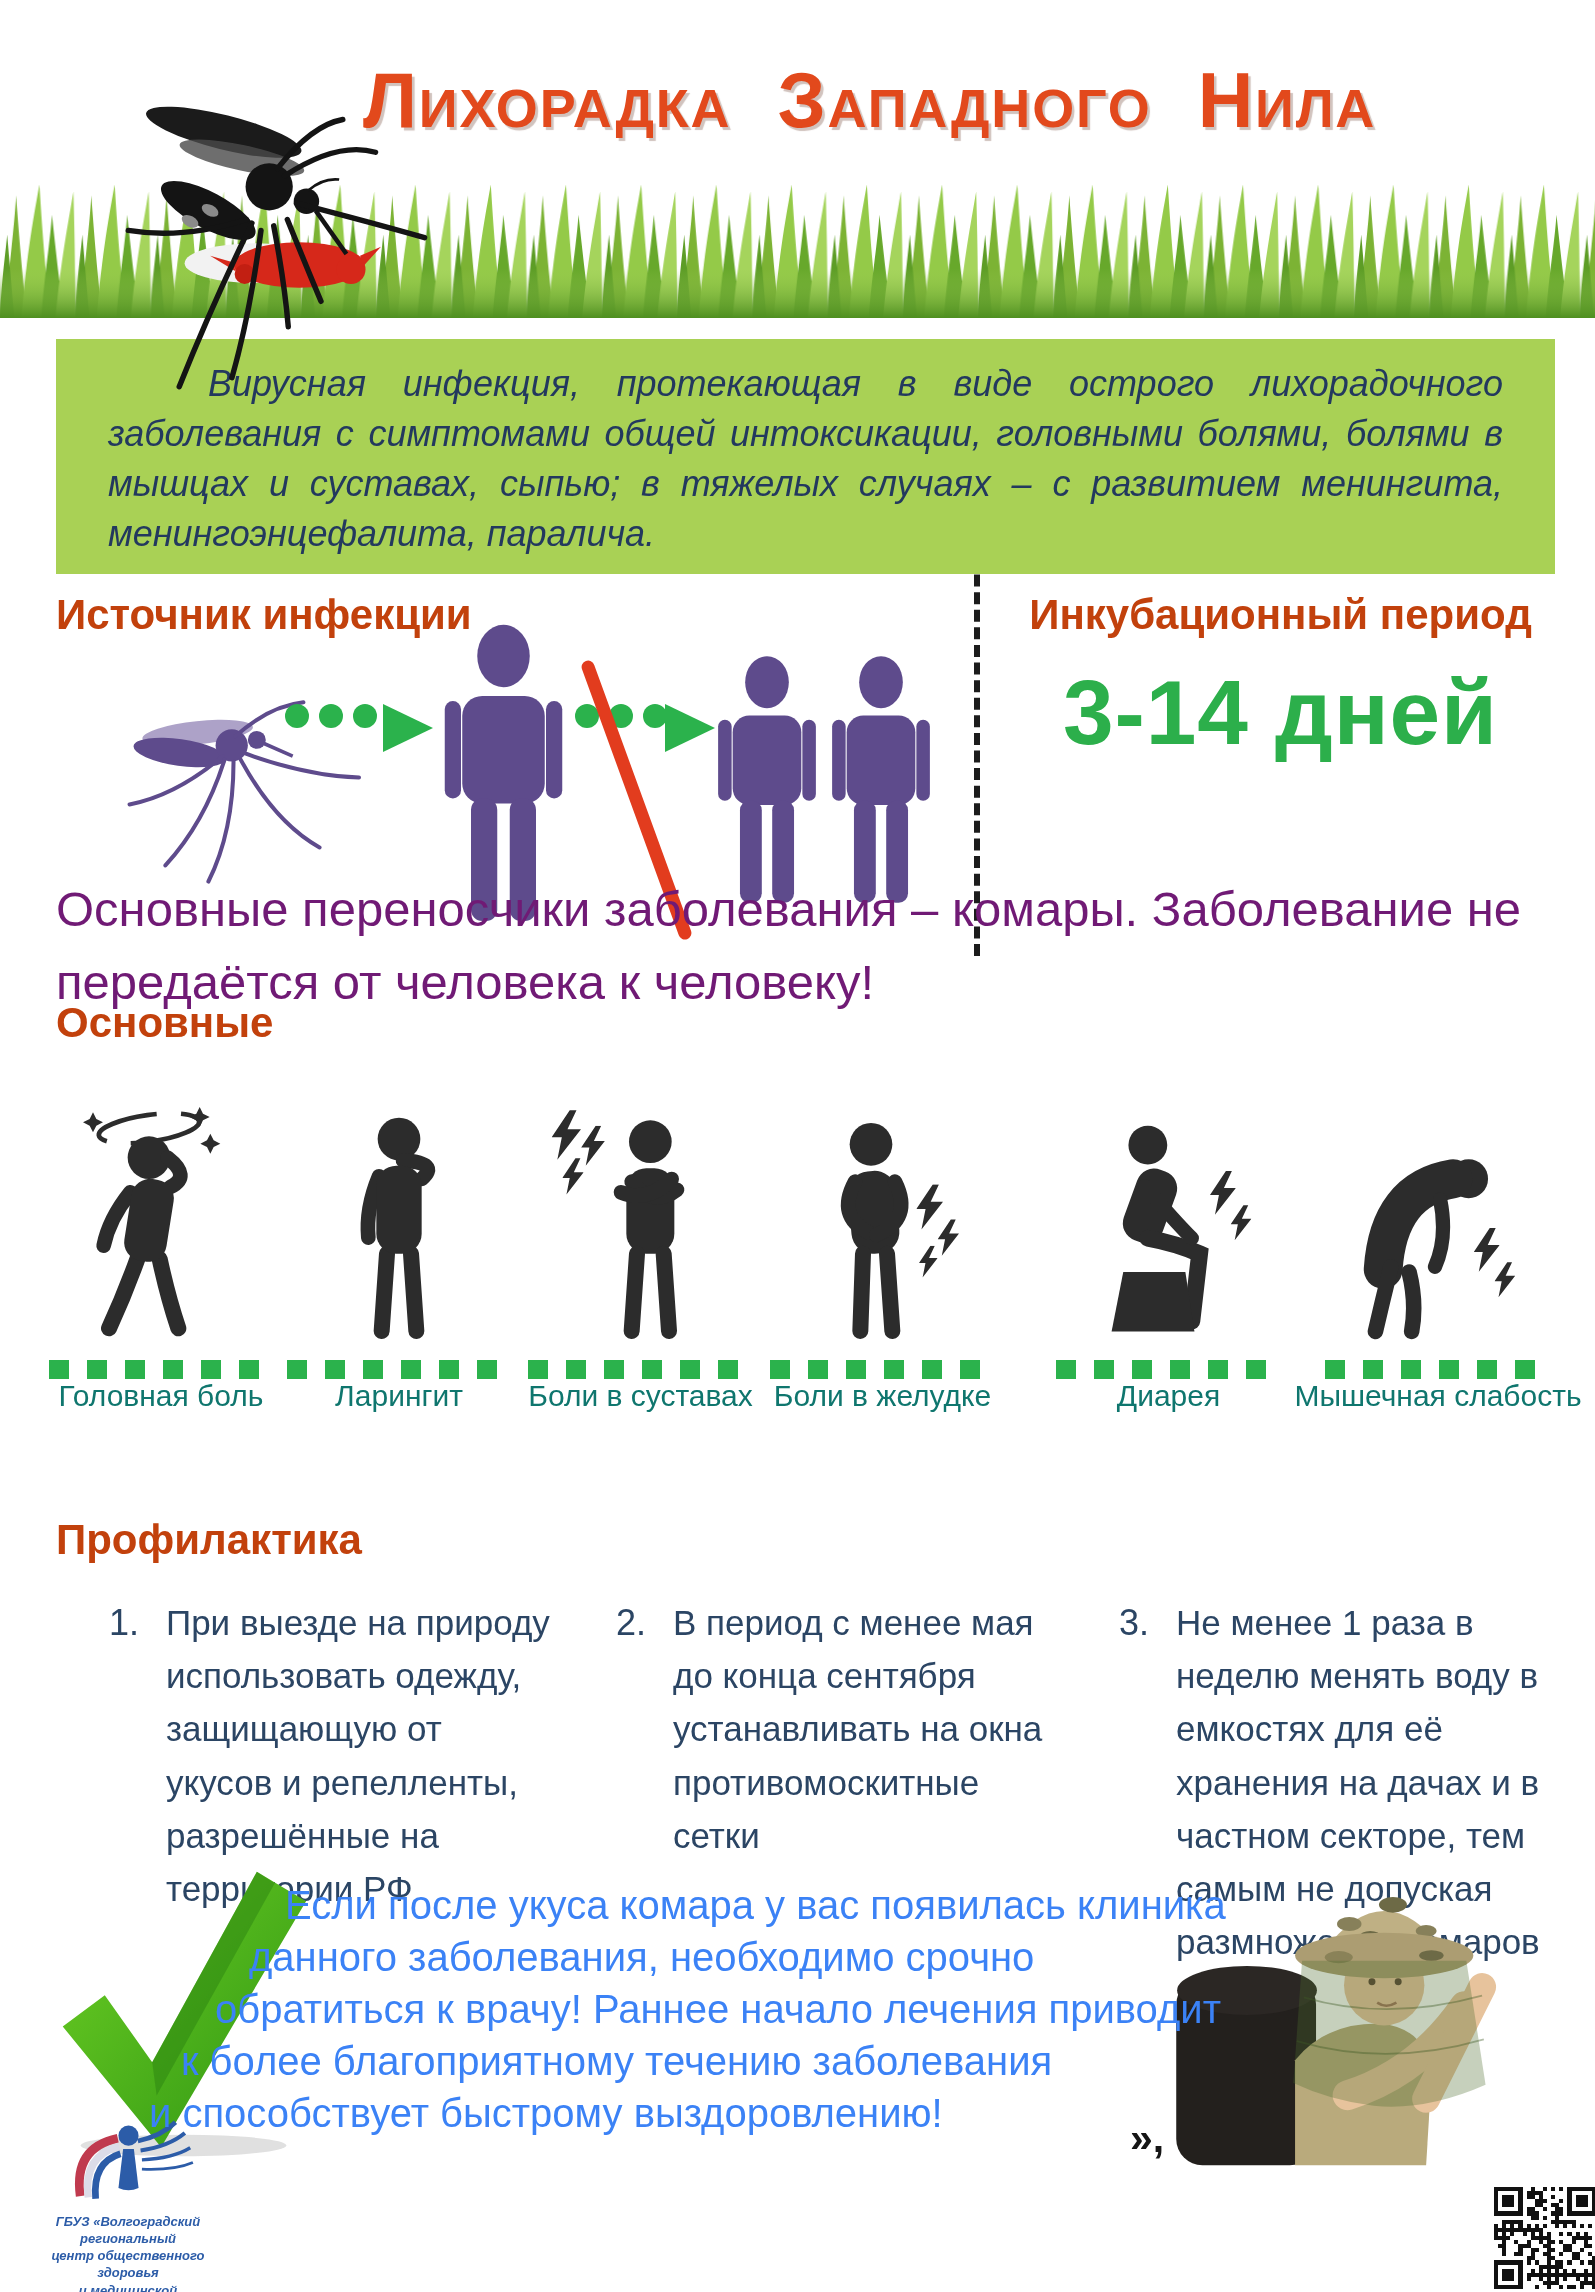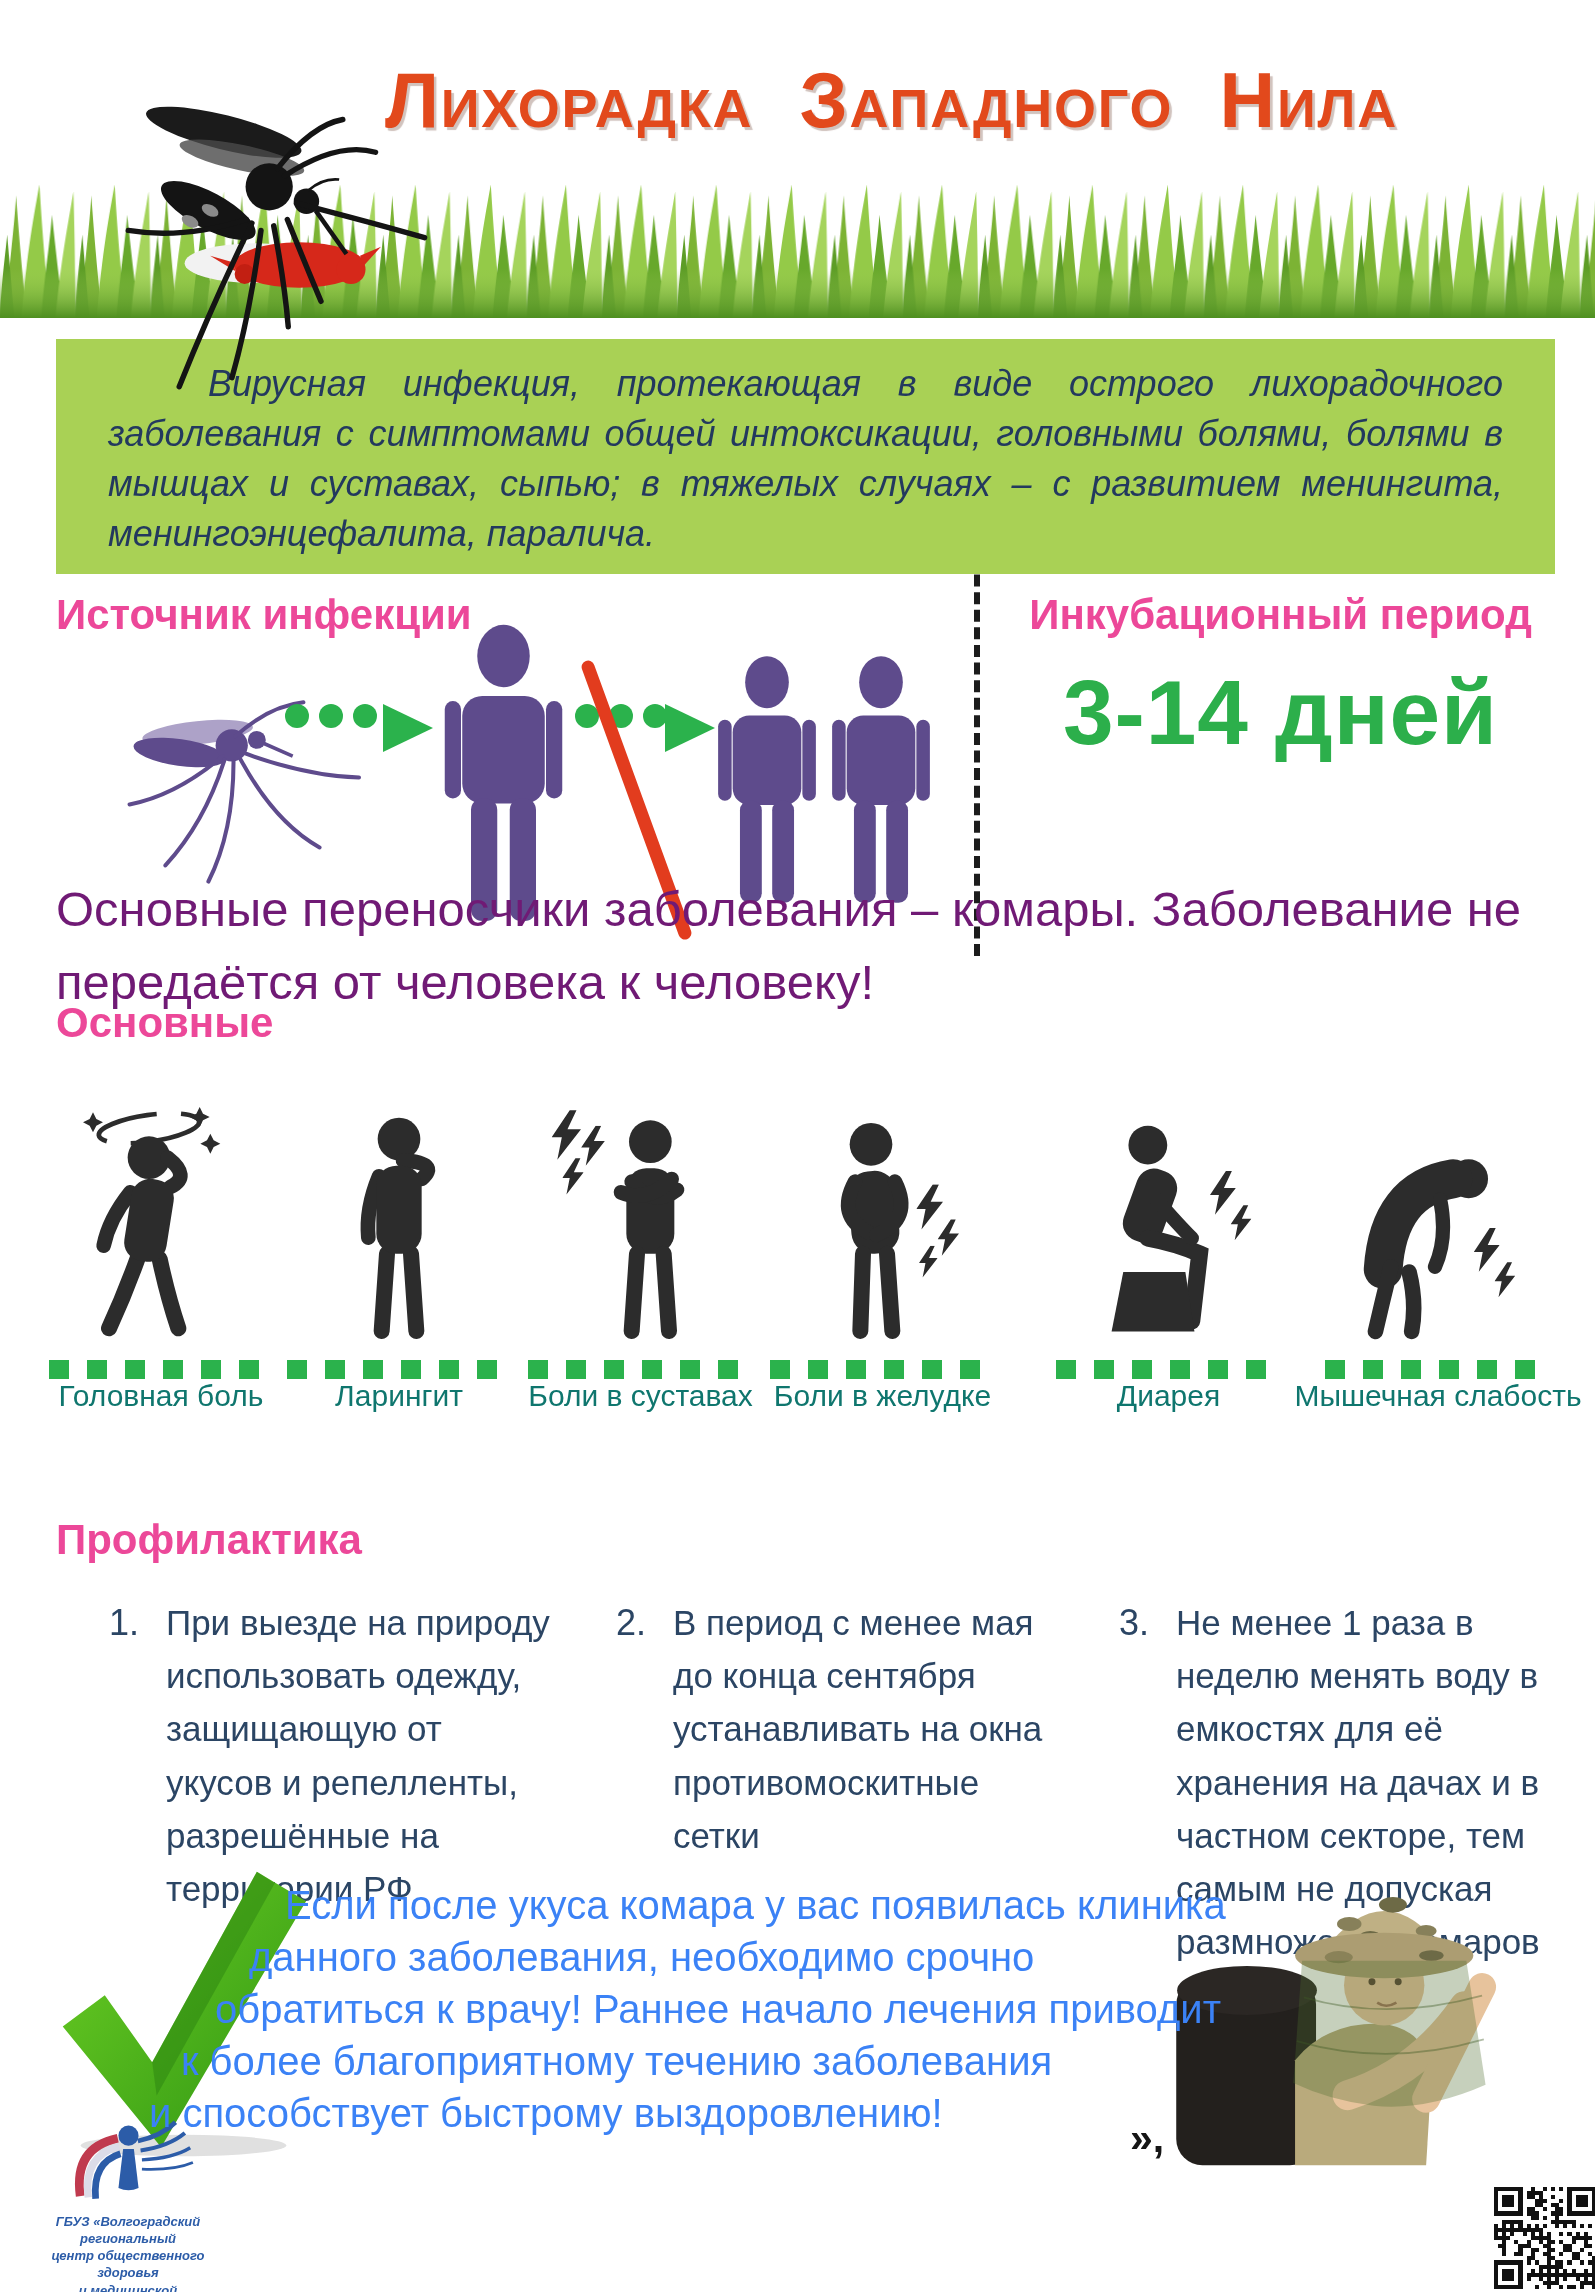--- a/index.html
+++ b/index.html
@@ -9,35 +9,35 @@
     font-family:"Liberation Sans", sans-serif;
   }
   .abs{position:absolute;}
 
   
   .grass{position:absolute;left:0;top:179px;width:1595px;height:139px;z-index:1;}
   .hero-mosq{position:absolute;left:72px;top:85px;width:358px;height:309px;z-index:3;}
   .title{
     position:absolute;left:363px;top:56px;width:1057px;z-index:2;
     font-size:77px;font-weight:800;font-variant:small-caps;
-    color:#e2491c;text-align:center;letter-spacing:1.8px;word-spacing:23px;
+    color:#e2491c;letter-spacing:1.8px;word-spacing:23px;
     text-shadow:2.7px 2.7px 0.9px rgba(90,40,20,.28);
     white-space:nowrap;
   }
 
   
   .desc{
     position:absolute;left:56px;top:339px;width:1499px;height:235px;box-sizing:border-box;
     background:#a9d155;color:#23395e;
     font-style:italic;font-size:36px;line-height:50px;
     text-align:justify;text-indent:100px;padding:19.7px 52px;
     z-index:2;
   }
 
-  .red-h{color:#ec4899;font-weight:bold;font-size:42px;white-space:nowrap;}
+  .red-h{color:#c2410c;font-weight:bold;font-size:42px;white-space:nowrap;}
 
   
   .divider{position:absolute;left:974px;top:557px;height:399px;border-left:6.3px dashed #1c1c1c;}
   .dots{position:absolute;display:flex;gap:9.9px;}
   .dot{width:24px;height:24px;border-radius:50%;background:#2bb24c;}
   .tri{position:absolute;width:0;height:0;border-top:24px solid transparent;border-bottom:24px solid transparent;border-left:50px solid #2bb24c;}
   .slash{position:absolute;left:630px;top:652px;width:13.4px;height:296px;background:#e23c1e;border-radius:7.2px;transform:rotate(-20deg);}
   .person{color:#5e4b8c;}
   .inc-head{position:absolute;left:1003px;top:591px;width:555px;text-align:center;}
   .inc-val{

